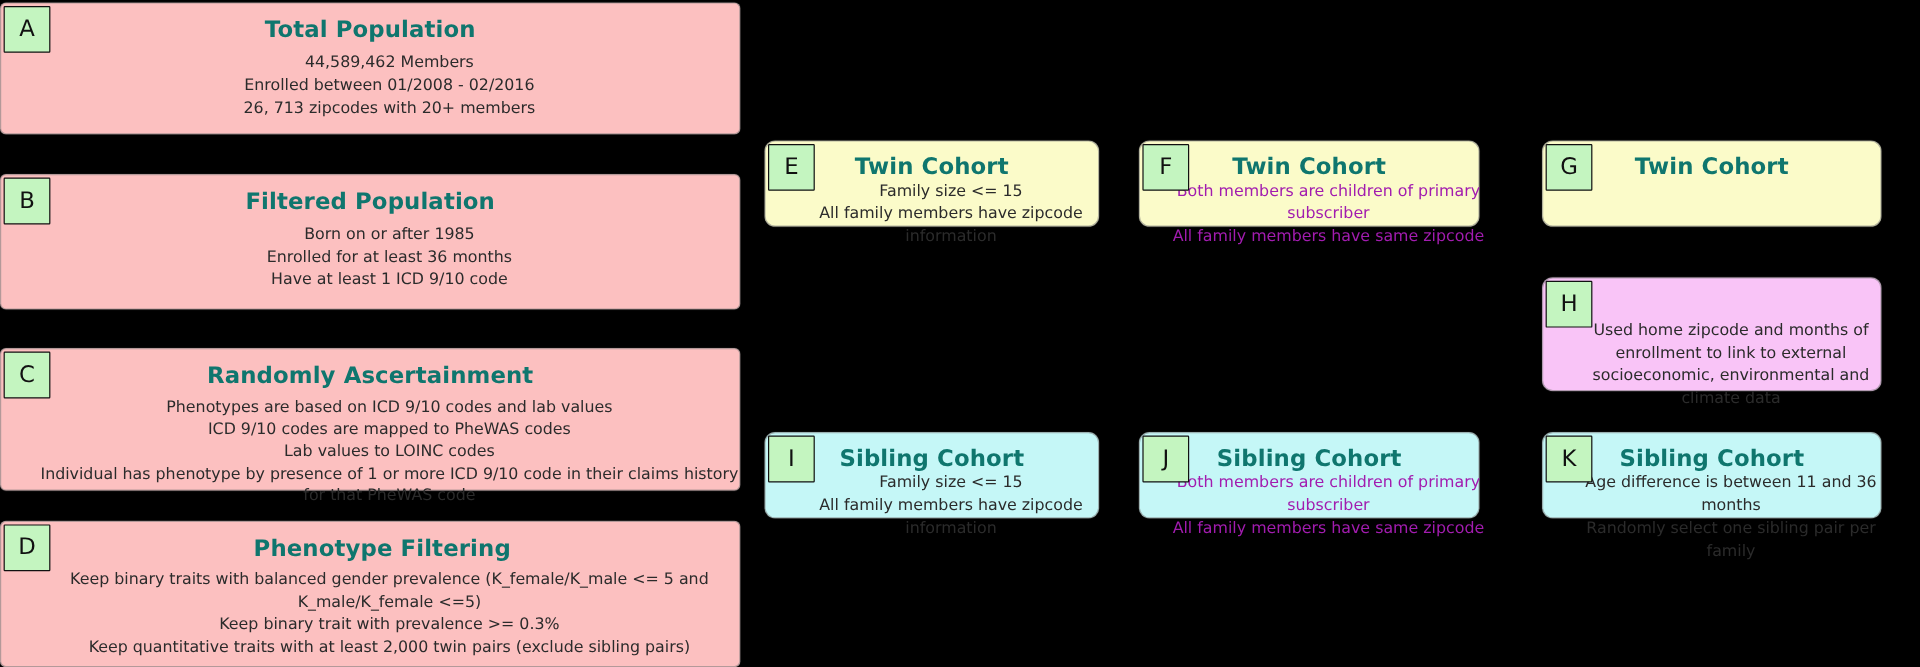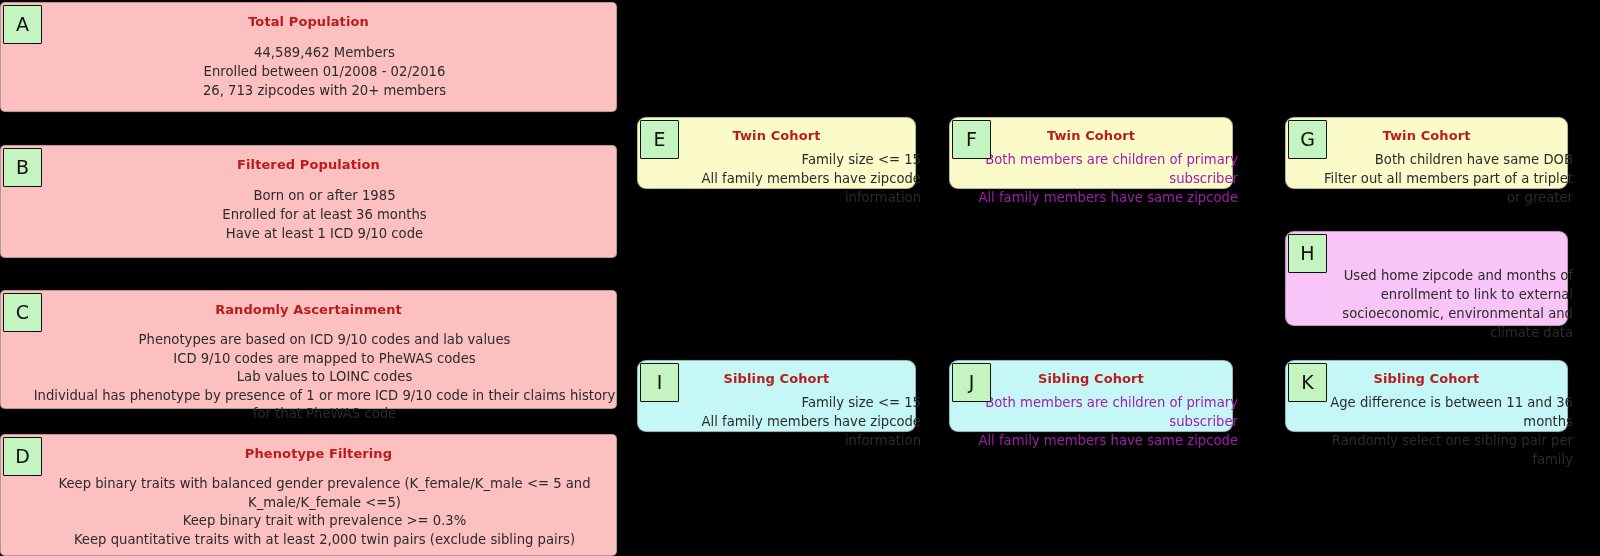--- a/index.html
+++ b/index.html
@@ -57,23 +57,23 @@
     color: #111111;
     font-family: "DejaVu Sans", "Liberation Sans", sans-serif;
     z-index: 3;
   }
 
   .node-title {
     position: absolute;
     left: 0;
     right: 0;
     text-align: center;
-    font-size: 13px;
+    font-size: 19px;
     font-weight: 700;
-    color: #b91c1c;
+    color: #0f766e;
     letter-spacing: 0.1px;
     z-index: 2;
   }
 
   .node-body {
     position: absolute;
     left: 0;
     right: 0;
     text-align: center;
     font-size: 13.2px;
@@ -125,21 +125,21 @@
 
   #node-j { left: 949px;  top: 360px; width: 284px; height: 72px; border-radius: 9px; }
   #node-j .node-title { top: 10px; }
   #node-j .node-body  { top: 32px; }
 
   #node-k { left: 1285px; top: 360px; width: 283px; height: 72px; border-radius: 9px; }
   #node-k .node-title { top: 10px; }
   #node-k .node-body  { top: 32px; }
 
   
-  .node.small .node-body { left: -6px; right: -6px; text-align: right; }
+  .node.small .node-body { left: -6px; right: -6px; }
 </style>
 </head>
 <body>
 
 <div id="canvas">
 
   <div class="node block pink" id="node-a">
     <div class="badge">A</div>
     <div class="node-title">Total Population</div>
     <div class="node-body">44,589,462 Members
@@ -182,22 +182,20 @@
   <div class="node small yellow" id="node-f">
     <div class="badge">F</div>
     <div class="node-title">Twin Cohort</div>
     <div class="node-body muted">Both members are children of primary subscriber
 All family members have same zipcode</div>
   </div>
 
   <div class="node small yellow" id="node-g">
     <div class="badge">G</div>
     <div class="node-title">Twin Cohort</div>
-    <div class="node-body">Both children have same DOB
-Filter out all members part of a triplet or greater</div>
   </div>
 
   <div class="node small magenta" id="node-h">
     <div class="badge">H</div>
     <div class="node-body">Used home zipcode and months of enrollment to link to external socioeconomic, environmental and climate data</div>
   </div>
 
   <div class="node small cyan" id="node-i">
     <div class="badge">I</div>
     <div class="node-title">Sibling Cohort</div>

